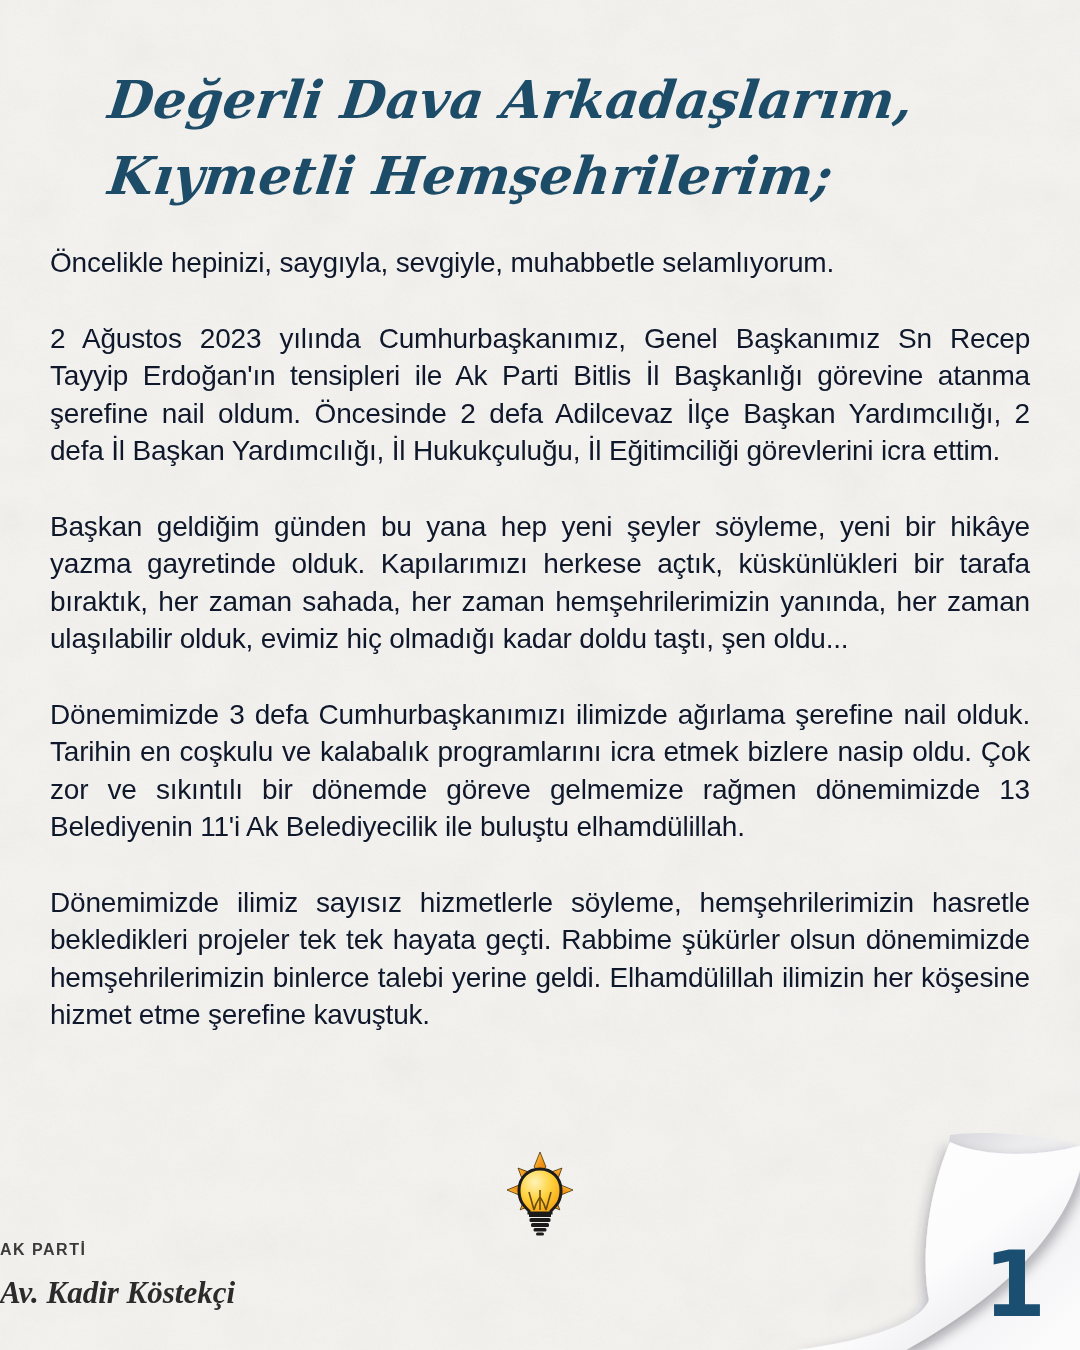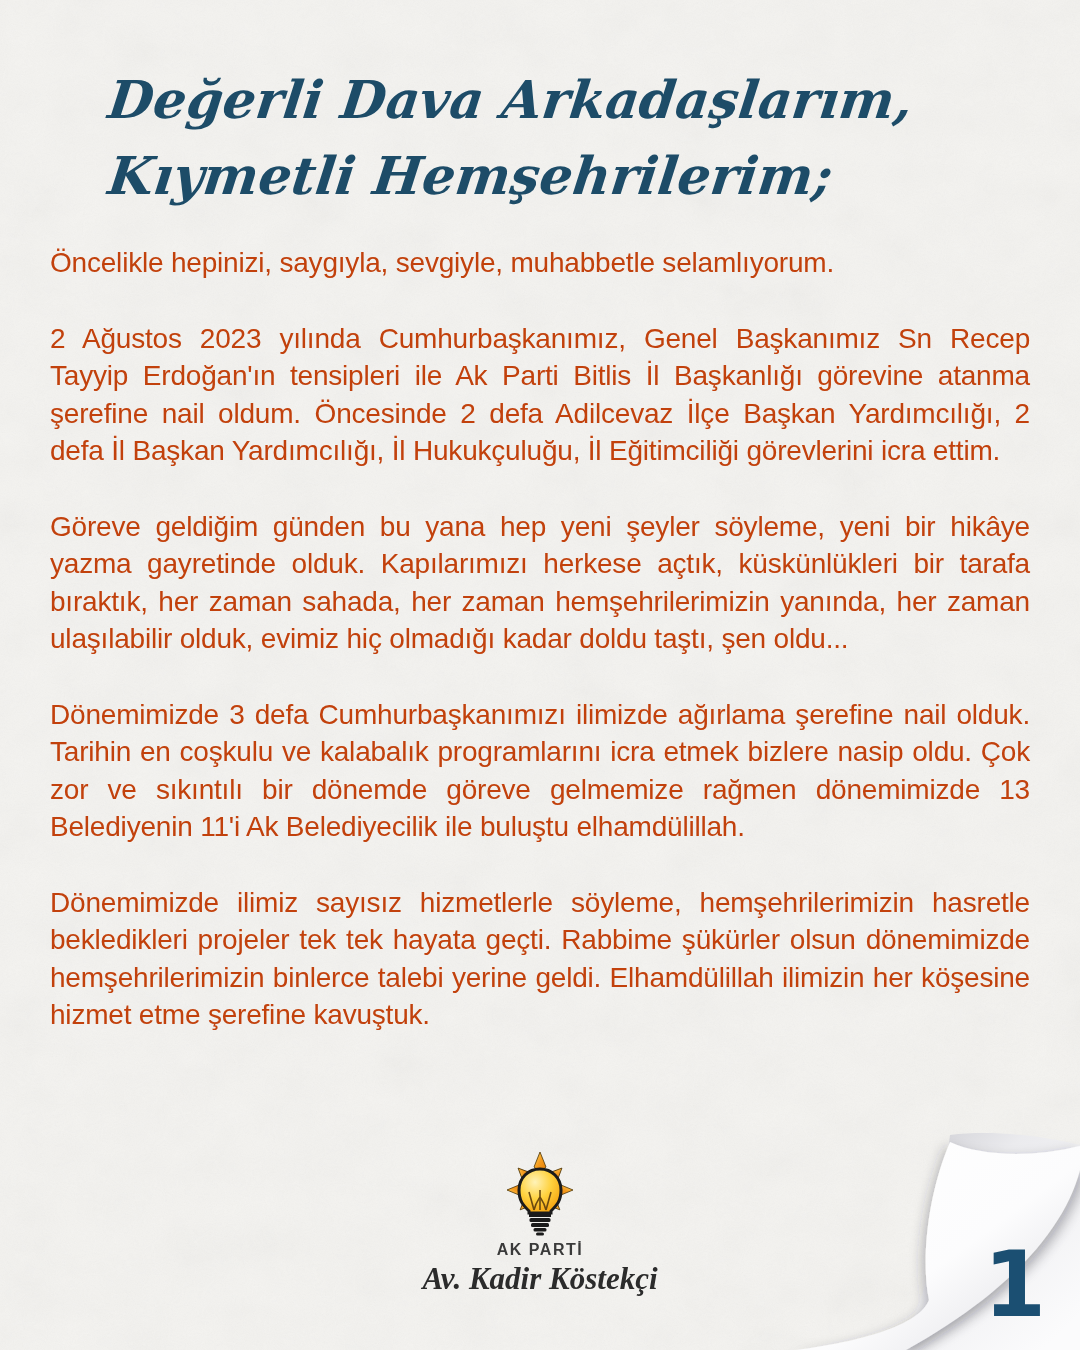--- a/index.html
+++ b/index.html
@@ -20,35 +20,35 @@
     transform:skewX(-7deg);transform-origin:left bottom;
     white-space:nowrap;
   }
 
   
   .body-text{position:absolute;left:50px;right:50px;top:244px;z-index:2;}
   .body-text p{
     margin:0 0 38px 0;
     font-size:28px;line-height:37.5px;
     letter-spacing:-0.2px;
-    color:#c2410c;
+    color:#0f172a;
     text-align:justify;
   }
 
   
-  .footer{position:absolute;left:0;right:0;top:1152px;z-index:2;text-align:center;}
+  .footer{position:absolute;left:0;right:0;top:1152px;z-index:2;text-align:left;}
   .logo-svg{display:block;margin:0 auto;}
   .wordmark{
     font-size:16px;font-weight:bold;letter-spacing:1.5px;
     color:#3a3a3a;margin-top:1px;
   }
   .signature{
     font-family:"Liberation Serif",serif;
     font-style:italic;font-weight:700;
-    font-size:31px;color:#2b2b2b;margin-top:2px;
+    font-size:31px;color:#2b2b2b;margin-top:16px;
   }
 
   
   .curl{position:absolute;right:0;bottom:0;width:300px;height:260px;z-index:3;}
   .curl svg{position:absolute;left:0;top:0;}
   .page-num{
     position:absolute;right:34px;bottom:20px;z-index:4;
     font-family:"DejaVu Sans",sans-serif;
     font-weight:800;font-size:90px;line-height:1;
     color:#1b4f72;
@@ -76,21 +76,21 @@
   </svg>
 
   <header class="header">
     <div class="script-title">Değerli Dava Arkadaşlarım,</div>
     <div class="script-title">Kıymetli Hemşehrilerim;</div>
   </header>
 
   <main class="body-text">
     <p>Öncelikle hepinizi, saygıyla, sevgiyle, muhabbetle selamlıyorum.</p>
     <p>2 Ağustos 2023 yılında Cumhurbaşkanımız, Genel Başkanımız Sn Recep Tayyip Erdoğan'ın tensipleri ile Ak Parti Bitlis İl Başkanlığı görevine atanma şerefine nail oldum. Öncesinde 2 defa Adilcevaz İlçe Başkan Yardımcılığı, 2 defa İl Başkan Yardımcılığı, İl Hukukçuluğu, İl Eğitimciliği görevlerini icra ettim.</p>
-    <p>Göreve geldiğim günden bu yana hep yeni şeyler söyleme, yeni bir hikâye yazma gayretinde olduk. Kapılarımızı herkese açtık, küskünlükleri bir tarafa bıraktık, her zaman sahada, her zaman hemşehrilerimizin yanında, her zaman ulaşılabilir olduk, evimiz hiç olmadığı kadar doldu taştı, şen oldu...</p>
+    <p>Başkan geldiğim günden bu yana hep yeni şeyler söyleme, yeni bir hikâye yazma gayretinde olduk. Kapılarımızı herkese açtık, küskünlükleri bir tarafa bıraktık, her zaman sahada, her zaman hemşehrilerimizin yanında, her zaman ulaşılabilir olduk, evimiz hiç olmadığı kadar doldu taştı, şen oldu...</p>
     <p>Dönemimizde 3 defa Cumhurbaşkanımızı ilimizde ağırlama şerefine nail olduk. Tarihin en coşkulu ve kalabalık programlarını icra etmek bizlere nasip oldu. Çok zor ve sıkıntılı bir dönemde göreve gelmemize rağmen dönemimizde 13 Belediyenin 11'i Ak Belediyecilik ile buluştu elhamdülillah.</p>
     <p>Dönemimizde ilimiz sayısız hizmetlerle söyleme, hemşehrilerimizin hasretle bekledikleri projeler tek tek hayata geçti. Rabbime şükürler olsun dönemimizde hemşehrilerimizin binlerce talebi yerine geldi. Elhamdülillah ilimizin her köşesine hizmet etme şerefine kavuştuk.</p>
   </main>
 
   <footer class="footer">
     <svg class="logo-svg" width="112" height="88" viewBox="0 0 112 88" aria-hidden="true">
       <defs>
         <linearGradient id="rayG" x1="0" y1="0" x2="1" y2="1">
           <stop offset="0" stop-color="#ffd95e"></stop>
           <stop offset="0.5" stop-color="#f59b1e"></stop>

